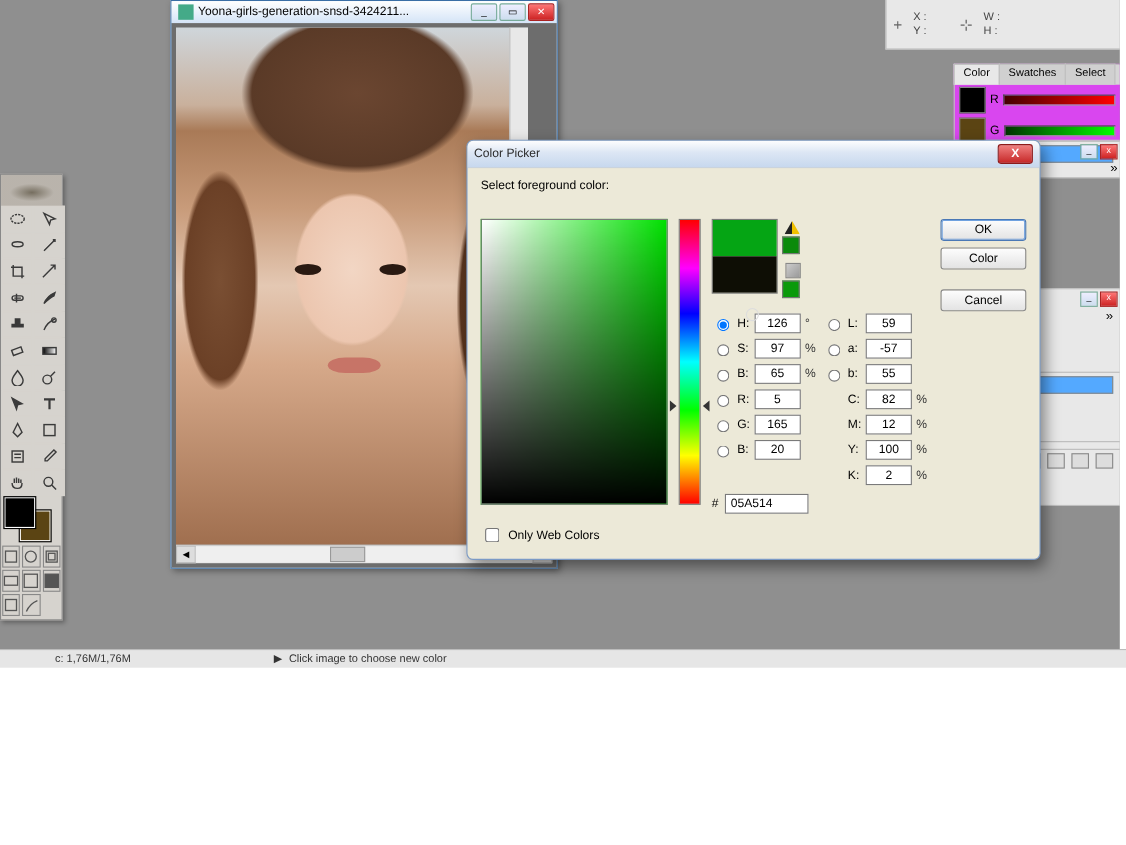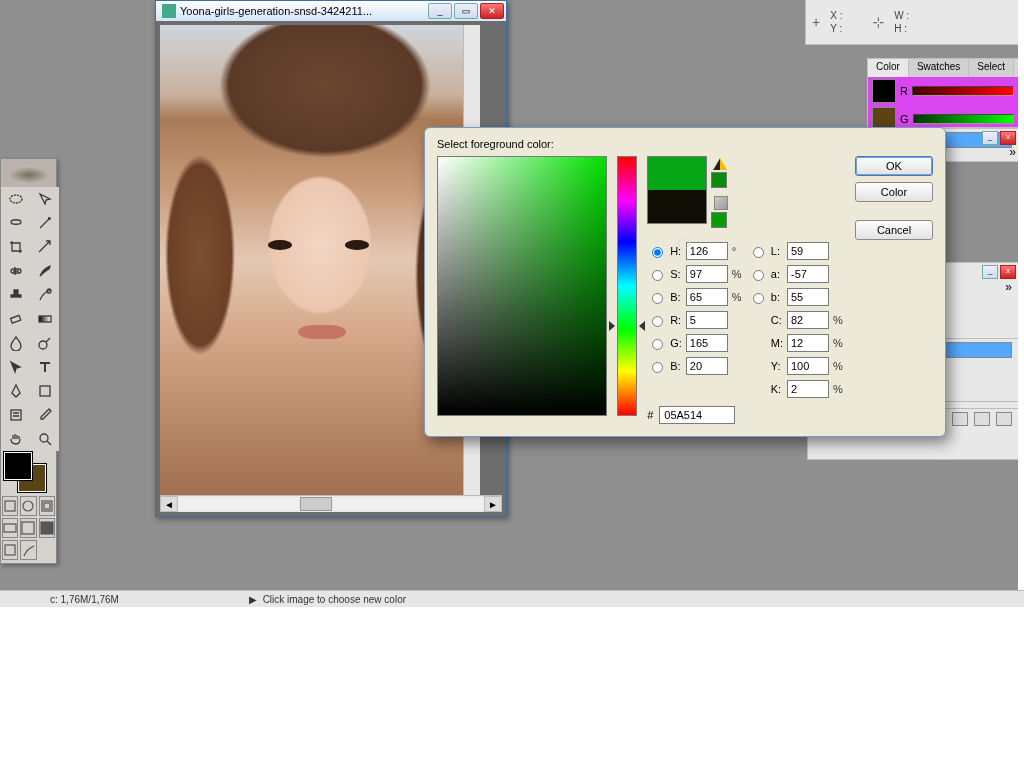--- a/index.html
+++ b/index.html
@@ -66,21 +66,21 @@
   .mhrow input{width:34px;height:14px;font-size:10px;border:1px solid #888;text-align:right;padding-right:2px}
   .lock{font-size:11px}
   .mpicons{display:flex;gap:6px;justify-content:flex-end;padding:3px 6px;border-top:1px solid #bbb}
   .mpicons span{width:14px;height:12px;border:1px solid #888;background:#ddd}
   
   .dialog{position:absolute;left:424px;top:127px;width:520px;background:#ece9d8;border:1px solid #7b9ac6;border-radius:6px;box-shadow:4px 6px 14px rgba(0,0,0,.45);}
   .dlgtitle{height:24px;background:linear-gradient(#fdfdfe,#dce6f4 45%,#c7d8ee);border-bottom:1px solid #b6c7de;border-radius:6px 6px 0 0;display:flex;align-items:center;padding:0 6px;color:#2b2b2b}
   .dlgtitle .t{flex:1;font-size:11px}
   .dlgclose{width:30px;height:16px;background:linear-gradient(#f08080,#c62828);border:1px solid #8c1a1a;border-radius:3px;color:#fff;display:flex;align-items:center;justify-content:center;font-weight:bold;cursor:pointer}
   .dlgbody{padding:10px 12px 12px;}
-  .lblsel{display:block;margin-bottom:6px}
+  .lblsel{display:block;margin-bottom:24px}
   .pickrow{display:flex;gap:10px;}
   .satval{width:260px;height:258px;position:relative;border:1px solid #7a7a7a;background:
     linear-gradient(to top, #000, rgba(0,0,0,0)),
     linear-gradient(to right, #fff, rgba(255,255,255,0)),
     #00e000;}
   .svmarker{position:absolute;width:10px;height:10px;border:1px solid #ddd;border-radius:50%;left:246px;top:86px;transform:translate(-50%,-50%);}
   .huecol{width:20px;height:258px;position:relative}
   .hue{width:18px;height:258px;border:1px solid #7a7a7a;background:linear-gradient(to bottom,#ff0000 0%,#ff00ff 17%,#0000ff 33%,#00ffff 50%,#00ff00 67%,#ffff00 83%,#ff0000 100%);}
   .huearrow{position:absolute;left:-8px;width:0;height:0;border-top:5px solid transparent;border-bottom:5px solid transparent;border-left:6px solid #333;top:165px}
   .huearrow.r{left:auto;right:-8px;border-left:none;border-right:6px solid #333}
@@ -88,21 +88,21 @@
   .prevbox{width:58px;height:66px;border:1px solid #7a7a7a;display:flex;flex-direction:column}
   .prevnew{flex:1;background:#05a514}
   .prevold{flex:1;background:#0e0e05}
   .warnico{width:14px;height:12px;margin:2px 0 0 2px;background:conic-gradient(#f0c000 0 50%,#222 0);clip-path:polygon(50% 0,100% 100%,0 100%);}
   .cubeico{width:12px;height:12px;margin:8px 0 0 3px;border:1px solid #888;background:linear-gradient(135deg,#ccc,#999)}
   .tinysw{width:14px;height:14px;border:1px solid #777;background:#0b8a0b;margin:2px 0}
   .btncol{display:flex;flex-direction:column;gap:6px;align-items:stretch;min-width:78px}
   .pbtn{height:20px;border:1px solid #8a8a8a;background:linear-gradient(#fdfdfd,#e3e3e3);border-radius:3px;cursor:pointer;font-size:11px}
   .pbtn.ok{border-color:#4a78b5;box-shadow:0 0 0 1px #6fa1df inset}
   .numgrid{margin-top:4px;display:grid;grid-template-columns:auto auto auto auto auto auto auto auto;column-gap:4px;row-gap:5px;align-items:center;font-size:11px}
-  .numgrid input[type=text]{width:34px;height:16px;border:1px solid #7a7a7a;font-size:11px;text-align:left;padding:0 3px}
+  .numgrid input[type=text]{width:34px;height:16px;border:1px solid #7a7a7a;font-size:11px;text-align:center;padding:0 3px}
   .rad{width:11px;height:11px}
   .unit{width:12px;text-align:left;color:#333}
   .hexrow{display:flex;align-items:center;gap:6px;margin-top:6px}
   .hexrow input{width:66px;height:16px;border:1px solid #7a7a7a;font-size:11px;padding:0 4px}
   .owc{display:flex;align-items:center;gap:5px;margin-top:10px;font-size:11px}
   
   .status{position:absolute;left:0;top:590px;height:16px;width:1018px;background:#e6e6e6;border-top:1px solid #bbb;display:flex;align-items:center;font-size:10px;color:#333;padding-left:50px}
   .status .play{margin:0 6px 0 130px}
 </style>
 </head>
@@ -385,20 +385,24 @@
         <div class="arrow">◄</div>
         <div class="track">
             <div class="thumb"></div>
           </div>
         <div class="arrow">►</div>
       </div>
     </div>
   </div>
 
   <div class="dialog">
+    <div class="dlgtitle">
+      <span class="t">Color Picker</span>
+      <div class="dlgclose">X</div>
+    </div>
     <div class="dlgbody">
       <span class="lblsel">Select foreground color:</span>
       <div class="pickrow">
         <div class="satval">
           <div class="svmarker"></div>
         </div>
         <div class="huecol">
           <div class="hue"></div>
           <div class="huearrow"></div>
           <div class="huearrow r"></div>
@@ -486,20 +490,24 @@
             <input type="text" value="05A514" style="">
           </div>
         </div>
         <div class="btncol">
           <button class="pbtn ok">OK</button>
           <button class="pbtn">Color</button>
           <div style="height:6px"></div>
           <button class="pbtn">Cancel</button>
         </div>
       </div>
+      <div class="owc">
+        <input type="checkbox" style="">
+        <span>Only Web Colors</span>
+      </div>
     </div>
   </div>
 
   <div class="status">
     <span>c: 1,76M/1,76M</span>
     <span class="play">▶</span>
     <span>Click image to choose new color</span>
   </div>
 
 </div>

